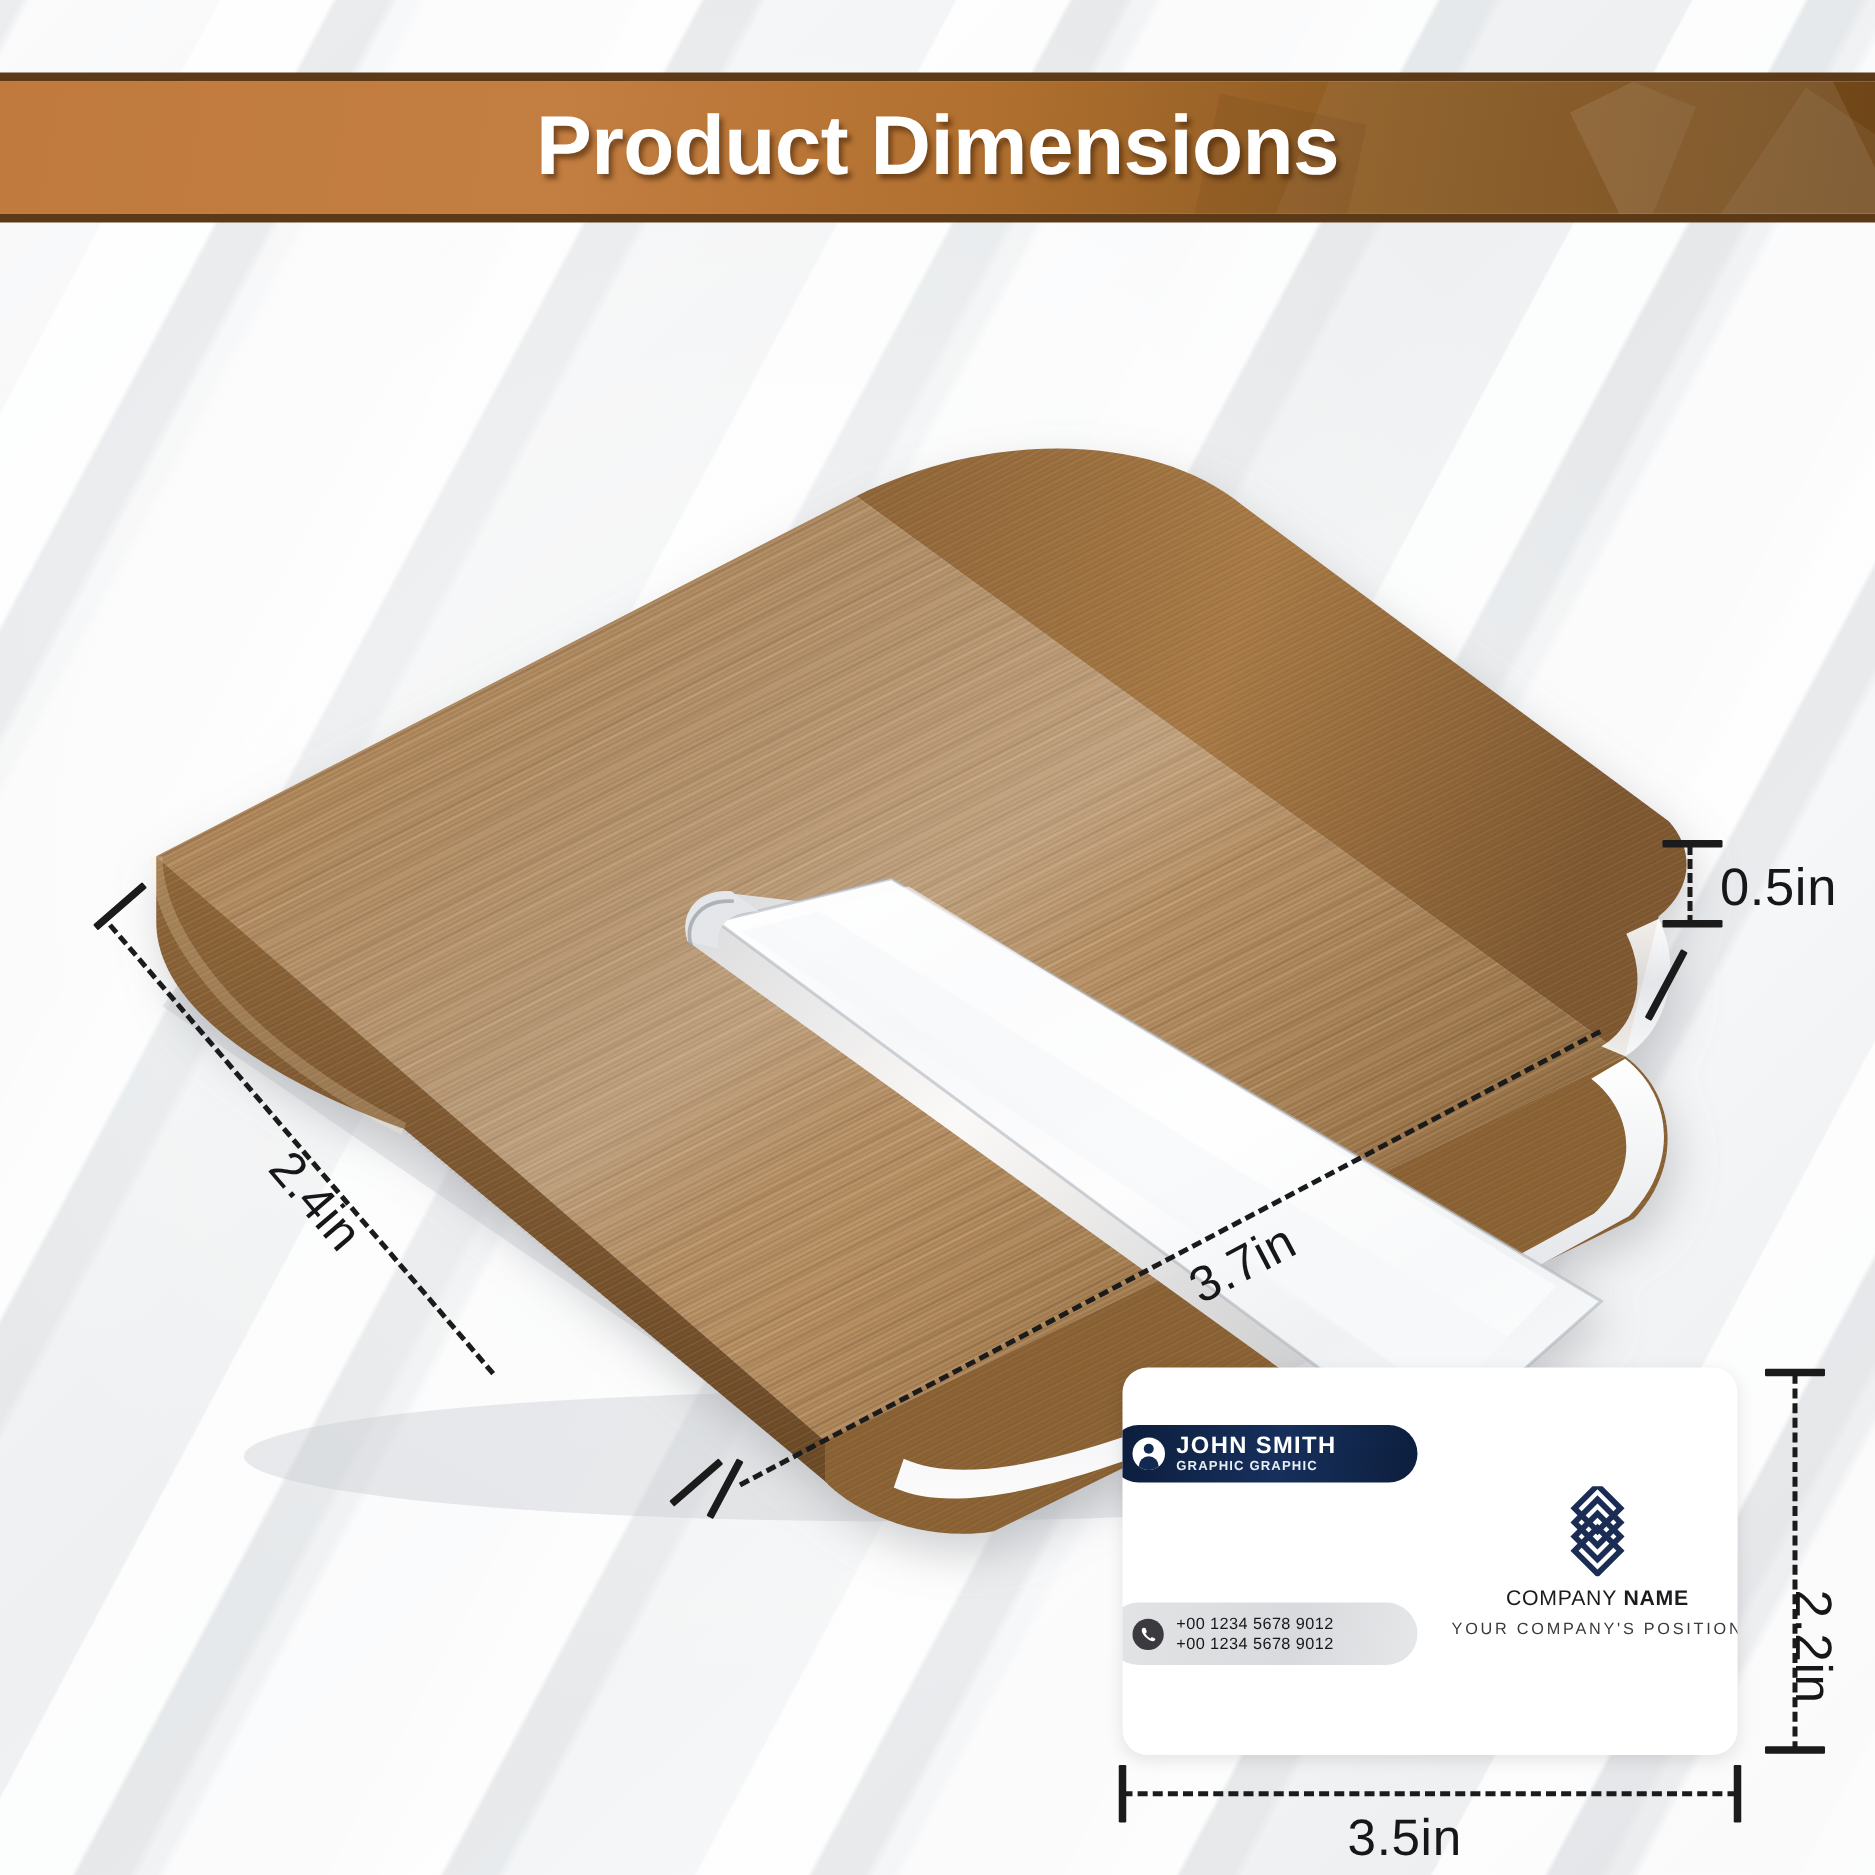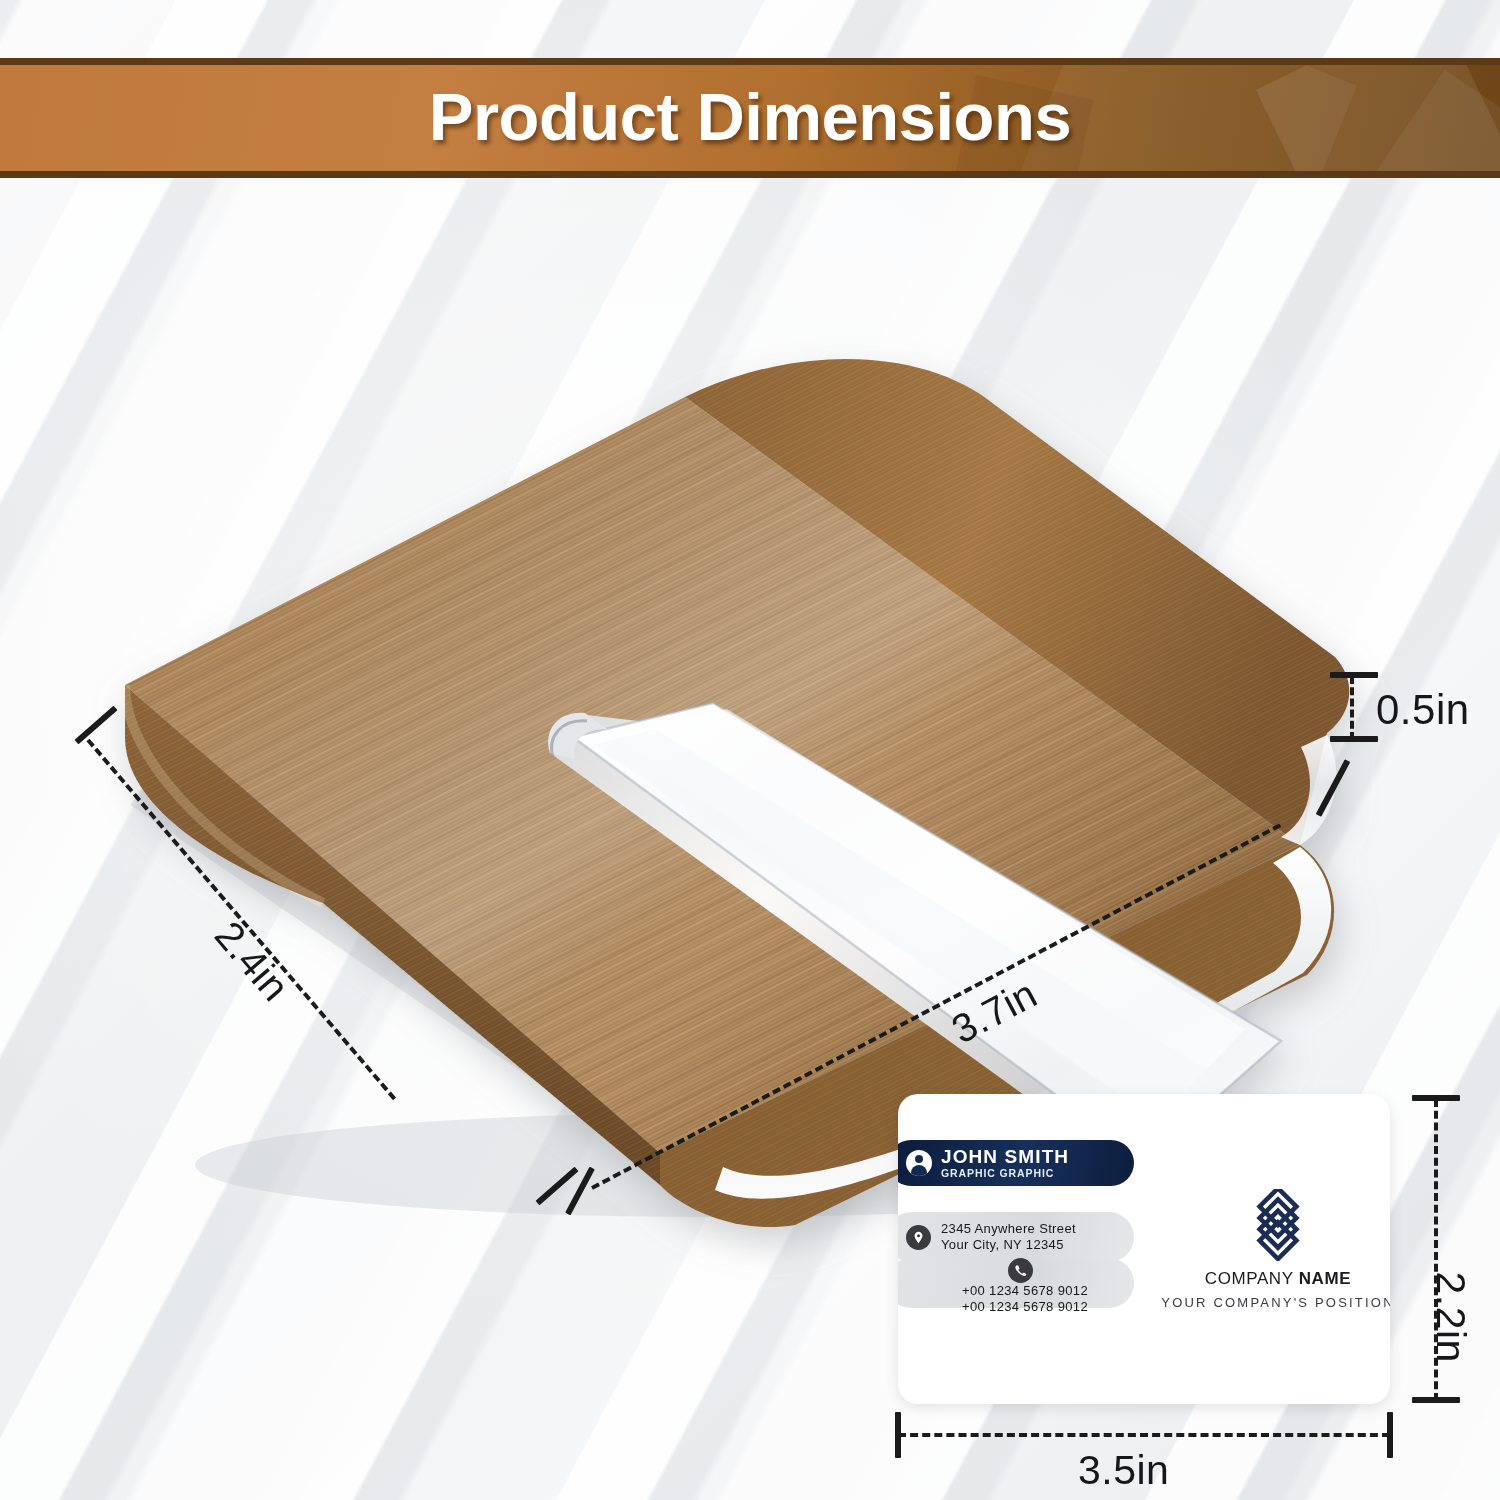--- a/index.html
+++ b/index.html
@@ -258,21 +258,21 @@
     width: 248px;
     height: 50px;
     border-radius: 25px;
     background: linear-gradient(100deg, #e3e4e6 0%, #d9dadd 60%, #e6e7e9 100%);
     display: flex;
     align-items: center;
     padding-left: 20px;
     box-sizing: border-box;
   }
   .info-pill.p1 { top: 118px; }
-  .info-pill.p2 { top: 164px; flex-direction: column; }
+  .info-pill.p2 { top: 188px; }
   .info-pill.p3 { top: 242px; }
 
   .ic {
     width: 25px; height: 25px;
     border-radius: 50%;
     background: #3b3b3f;
     flex: 0 0 auto;
     position: relative;
     display: flex;
     align-items: center;
@@ -549,32 +549,20 @@
     <div class="bcard-left">
 
       <div class="name-pill">
         <span class="avatar-circle"></span>
         <span class="name-text">
           <span class="name-main">JOHN SMITH</span>
           <span class="name-sub">GRAPHIC GRAPHIC</span>
         </span>
       </div>
 
-      <div class="info-pill p1">
-        <span class="ic">
-          <svg viewBox="0 0 24 24" aria-hidden="true">
-            <path d="M12 2.6c-3.5 0-6.3 2.8-6.3 6.3 0 4.7 6.3 12.5 6.3 12.5s6.3-7.8 6.3-12.5c0-3.5-2.8-6.3-6.3-6.3z" fill="#ffffff"></path>
-            <circle cx="12" cy="9" r="2.4" fill="#3b3b3f"></circle>
-          </svg>
-        </span>
-        <span class="info-text">
-          <span>2345 Anywhere Street</span>
-          <span>Your City, NY 12345</span>
-        </span>
-      </div>
 
       <div class="info-pill p2">
         <span class="ic">
           <svg viewBox="0 0 24 24" aria-hidden="true">
             <path d="M6.6 3.5c-.8 0-1.6.4-2.1 1.1-1 1.4-.8 3.3.1 5.2 1 2.1 2.7 4.3 4.7 6.2 2 1.9 4.2 3.4 6.2 4.2 1.9.8 3.7.8 4.9-.4.6-.6.9-1.4.8-2.2l-3.6-1.9c-.6-.3-1.3-.1-1.7.4l-.9 1.2c-1.3-.6-2.7-1.6-3.9-2.8-1.2-1.2-2.1-2.5-2.6-3.8l1.2-.9c.5-.4.7-1.1.4-1.7L8.7 4.2c-.5-.4-1.2-.7-2.1-.7z" fill="#ffffff"></path>
           </svg>
         </span>
         <span class="info-text">
           <span>+00 1234 5678 9012</span>
           <span>+00 1234 5678 9012</span>

